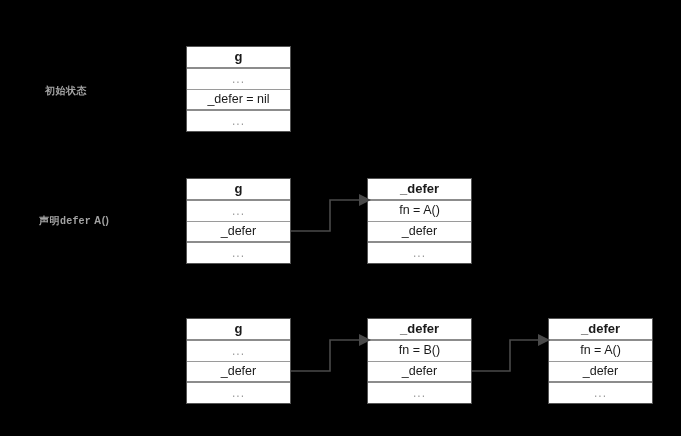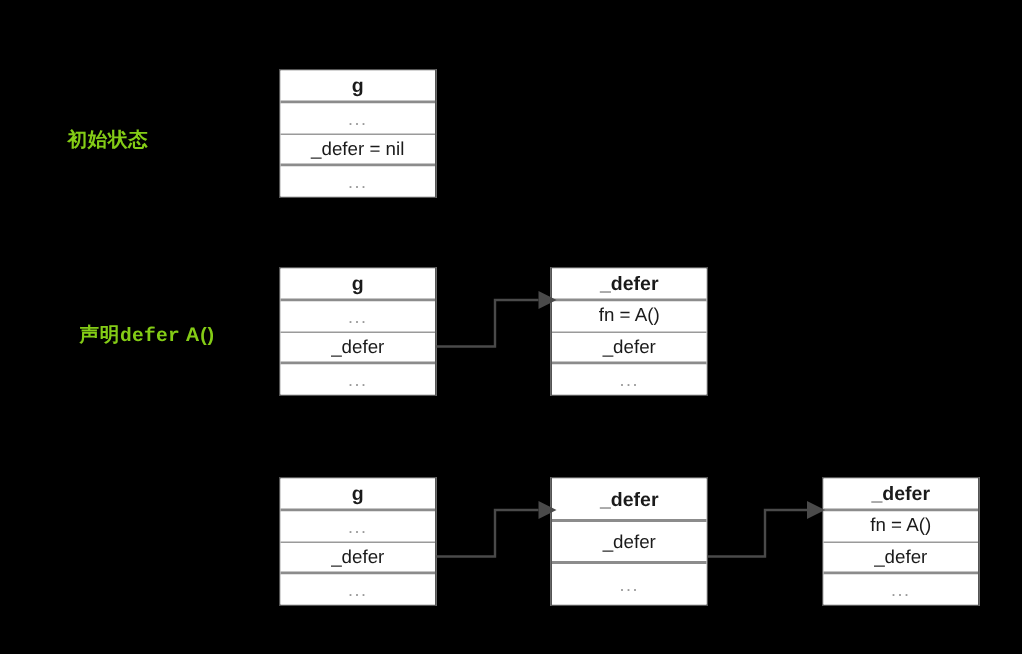--- a/index.html
+++ b/index.html
@@ -10,22 +10,22 @@
   #canvas {
     position: relative;
     width: 681px;
     height: 436px;
     background: #000000;
     overflow: hidden;
     font-family: "Liberation Sans", "DejaVu Sans", sans-serif;
   }
   .row-label {
     position: absolute;
-    color: #84cc16;
-    font-size: 13px;
+    color: #a3a3a3;
+    font-size: 10px;
     font-weight: 600;
     letter-spacing: 0.5px;
     white-space: nowrap;
     line-height: 1;
   }
   .row-label .mono {
     font-family: "Liberation Mono", "DejaVu Sans Mono", monospace;
     font-weight: 600;
     letter-spacing: 0.2px;
   }
@@ -88,21 +88,21 @@
     <span>初始状态</span><span class="mono"></span><span></span>
   </div>
 
   <div class="struct-box" style="left:186px; top:46px;">
     <div class="cell header">g</div>
     <div class="cell dim sep-thin">...</div>
     <div class="cell sep-strong">_defer = nil</div>
     <div class="cell dim">...</div>
   </div>
 
-  <div class="row-label" style="left:53px; top:216px;">
+  <div class="row-label" style="left:39px; top:216px;">
     <span>声明</span><span class="mono">defer</span><span> A()</span>
   </div>
 
   <div class="struct-box" style="left:186px; top:178px;">
     <div class="cell header">g</div>
     <div class="cell dim sep-thin">...</div>
     <div class="cell sep-strong">_defer</div>
     <div class="cell dim">...</div>
   </div>
 
@@ -121,20 +121,21 @@
 
   <div class="struct-box" style="left:186px; top:318px;">
     <div class="cell header">g</div>
     <div class="cell dim sep-thin">...</div>
     <div class="cell sep-strong">_defer</div>
     <div class="cell dim">...</div>
   </div>
 
   <div class="struct-box" style="left:367px; top:318px;">
     <div class="cell header">_defer</div>
+    <div class="cell sep-thin">fn = B()</div>
     <div class="cell sep-strong">_defer</div>
     <div class="cell dim">...</div>
   </div>
 
   <div class="struct-box" style="left:548px; top:318px;">
     <div class="cell header">_defer</div>
     <div class="cell sep-thin">fn = A()</div>
     <div class="cell sep-strong">_defer</div>
     <div class="cell dim">...</div>
   </div>

